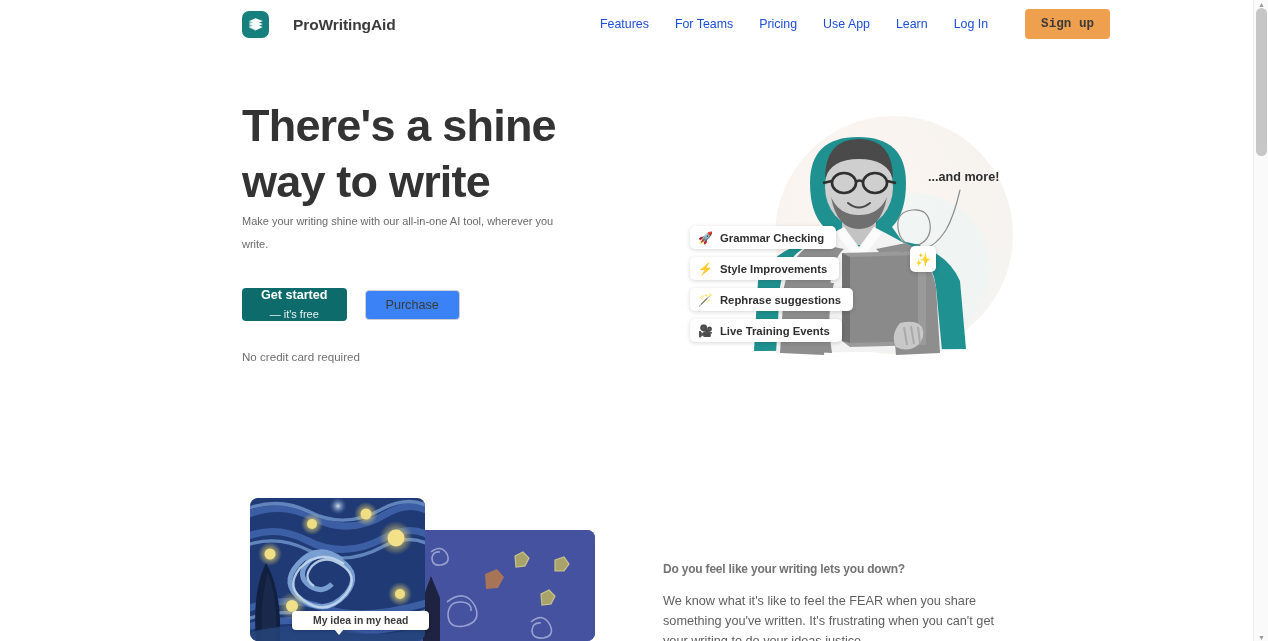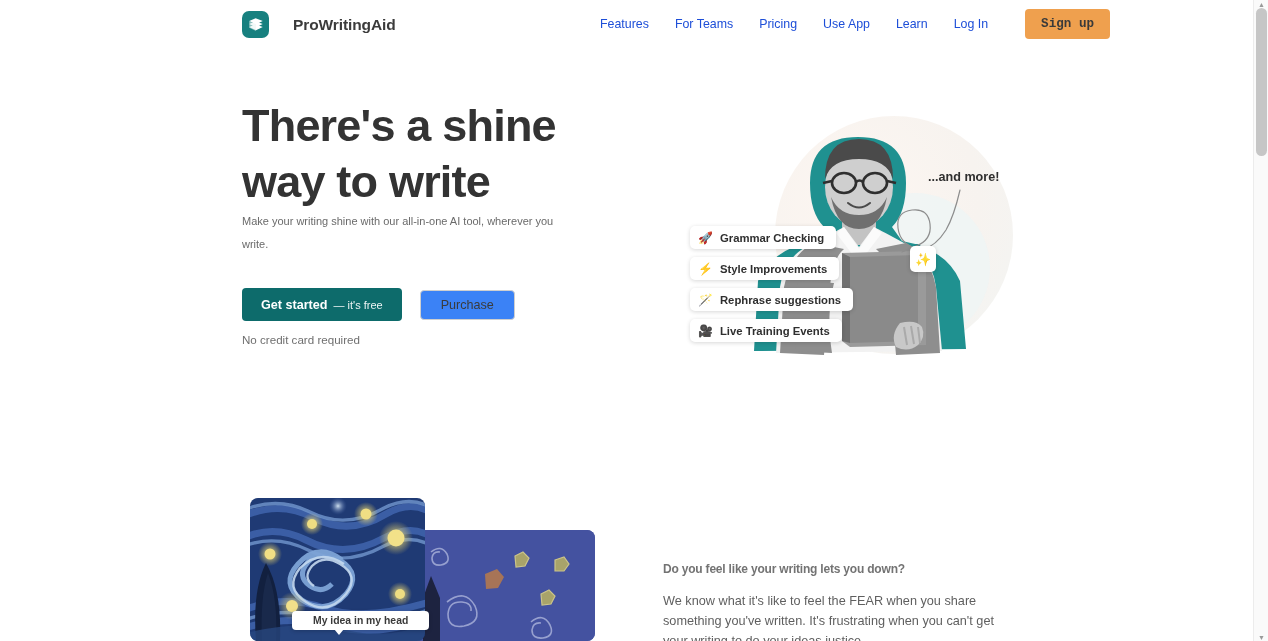--- a/index.html
+++ b/index.html
@@ -136,40 +136,41 @@
     border: none;
     border-radius: 4px;
     height: 33px;
     padding: 0 19px;
     font-size: 12.6px;
     font-weight: bold;
     cursor: pointer;
     display: flex; align-items: center; gap: 6px;
     font-family: "Liberation Sans", sans-serif;
     white-space: nowrap;
+    flex-direction: column;
   }
   .btn-primary .sub {
     font-weight: normal;
     font-size: 11px;
     opacity: .92;
   }
   .btn-secondary {
     background: #3b82f6;
     color: #3b3b3b;
     border: 1px solid #cfcfcf;
     border-radius: 4px;
     height: 30px;
     padding: 0 20px;
     font-size: 12.6px;
     cursor: pointer;
     font-family: "Liberation Sans", sans-serif;
     white-space: nowrap;
   }
   .hero-note {
-    margin-top: 12px;
+    margin-top: 29px;
     font-size: 11.6px;
     color: #6f6f6f;
   }
 
   
   .hero-art {
     position: absolute;
     left: 660px; top: 98px;
     width: 370px; height: 300px;
   }

